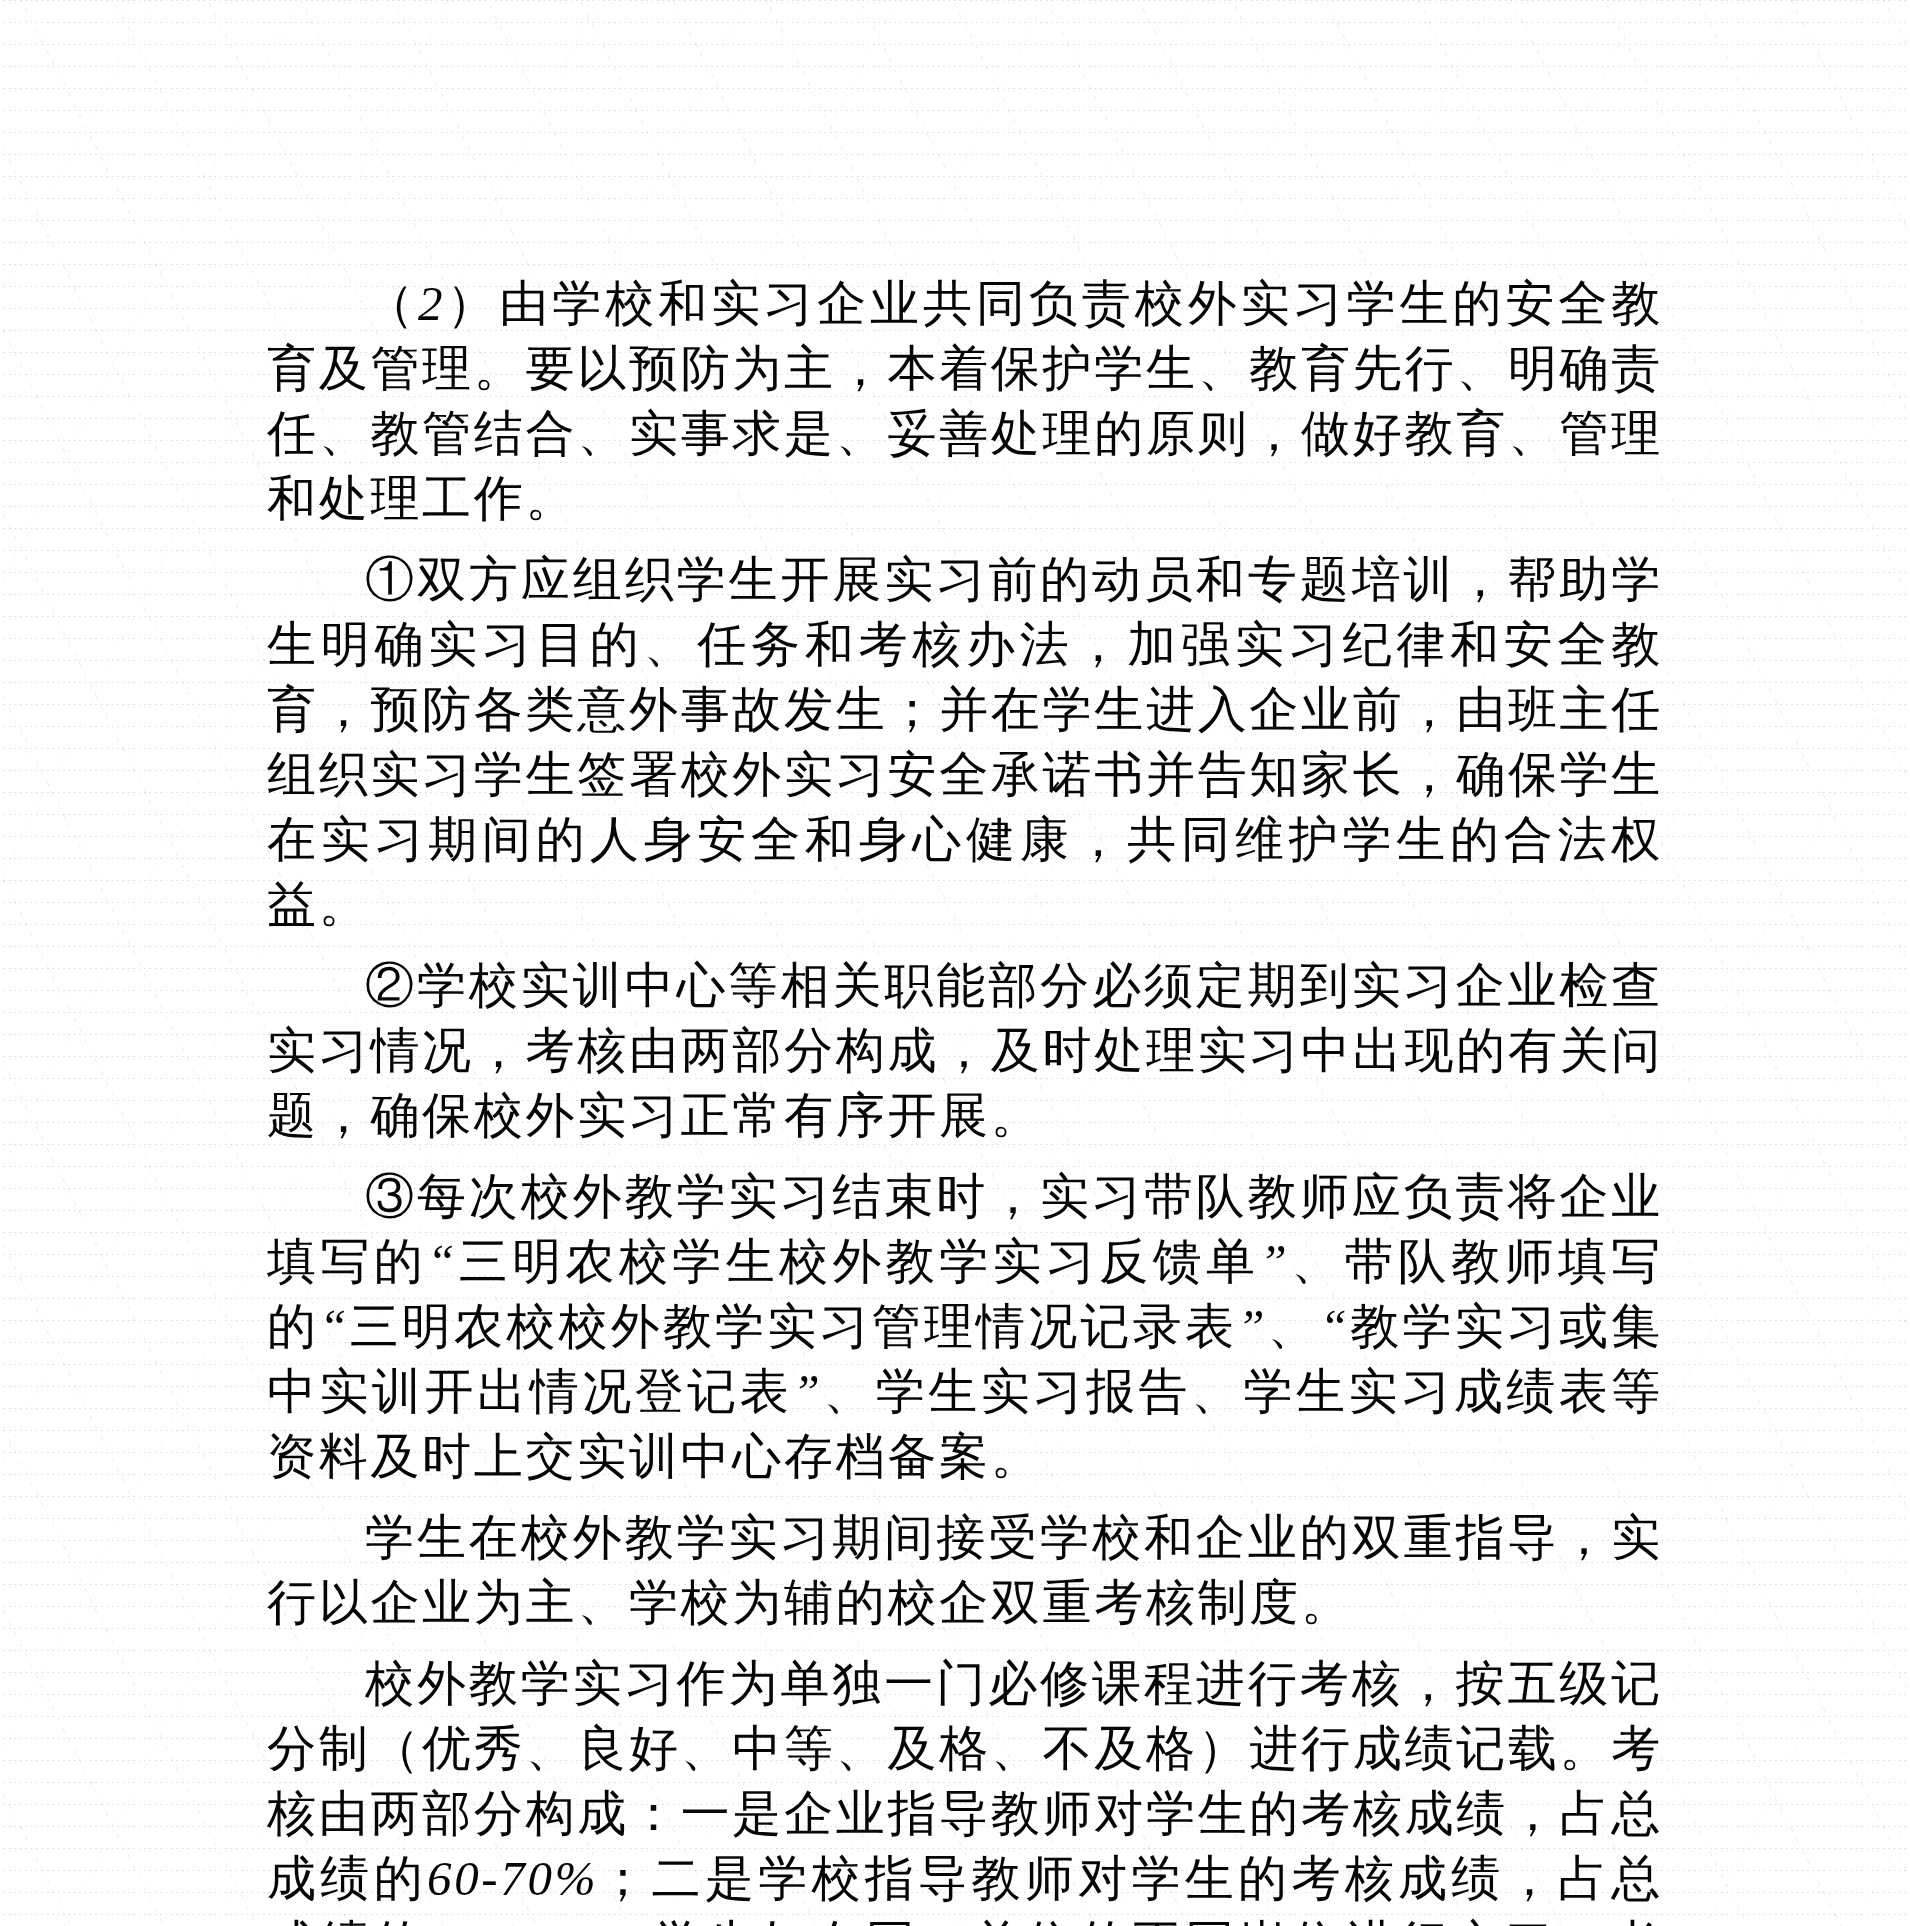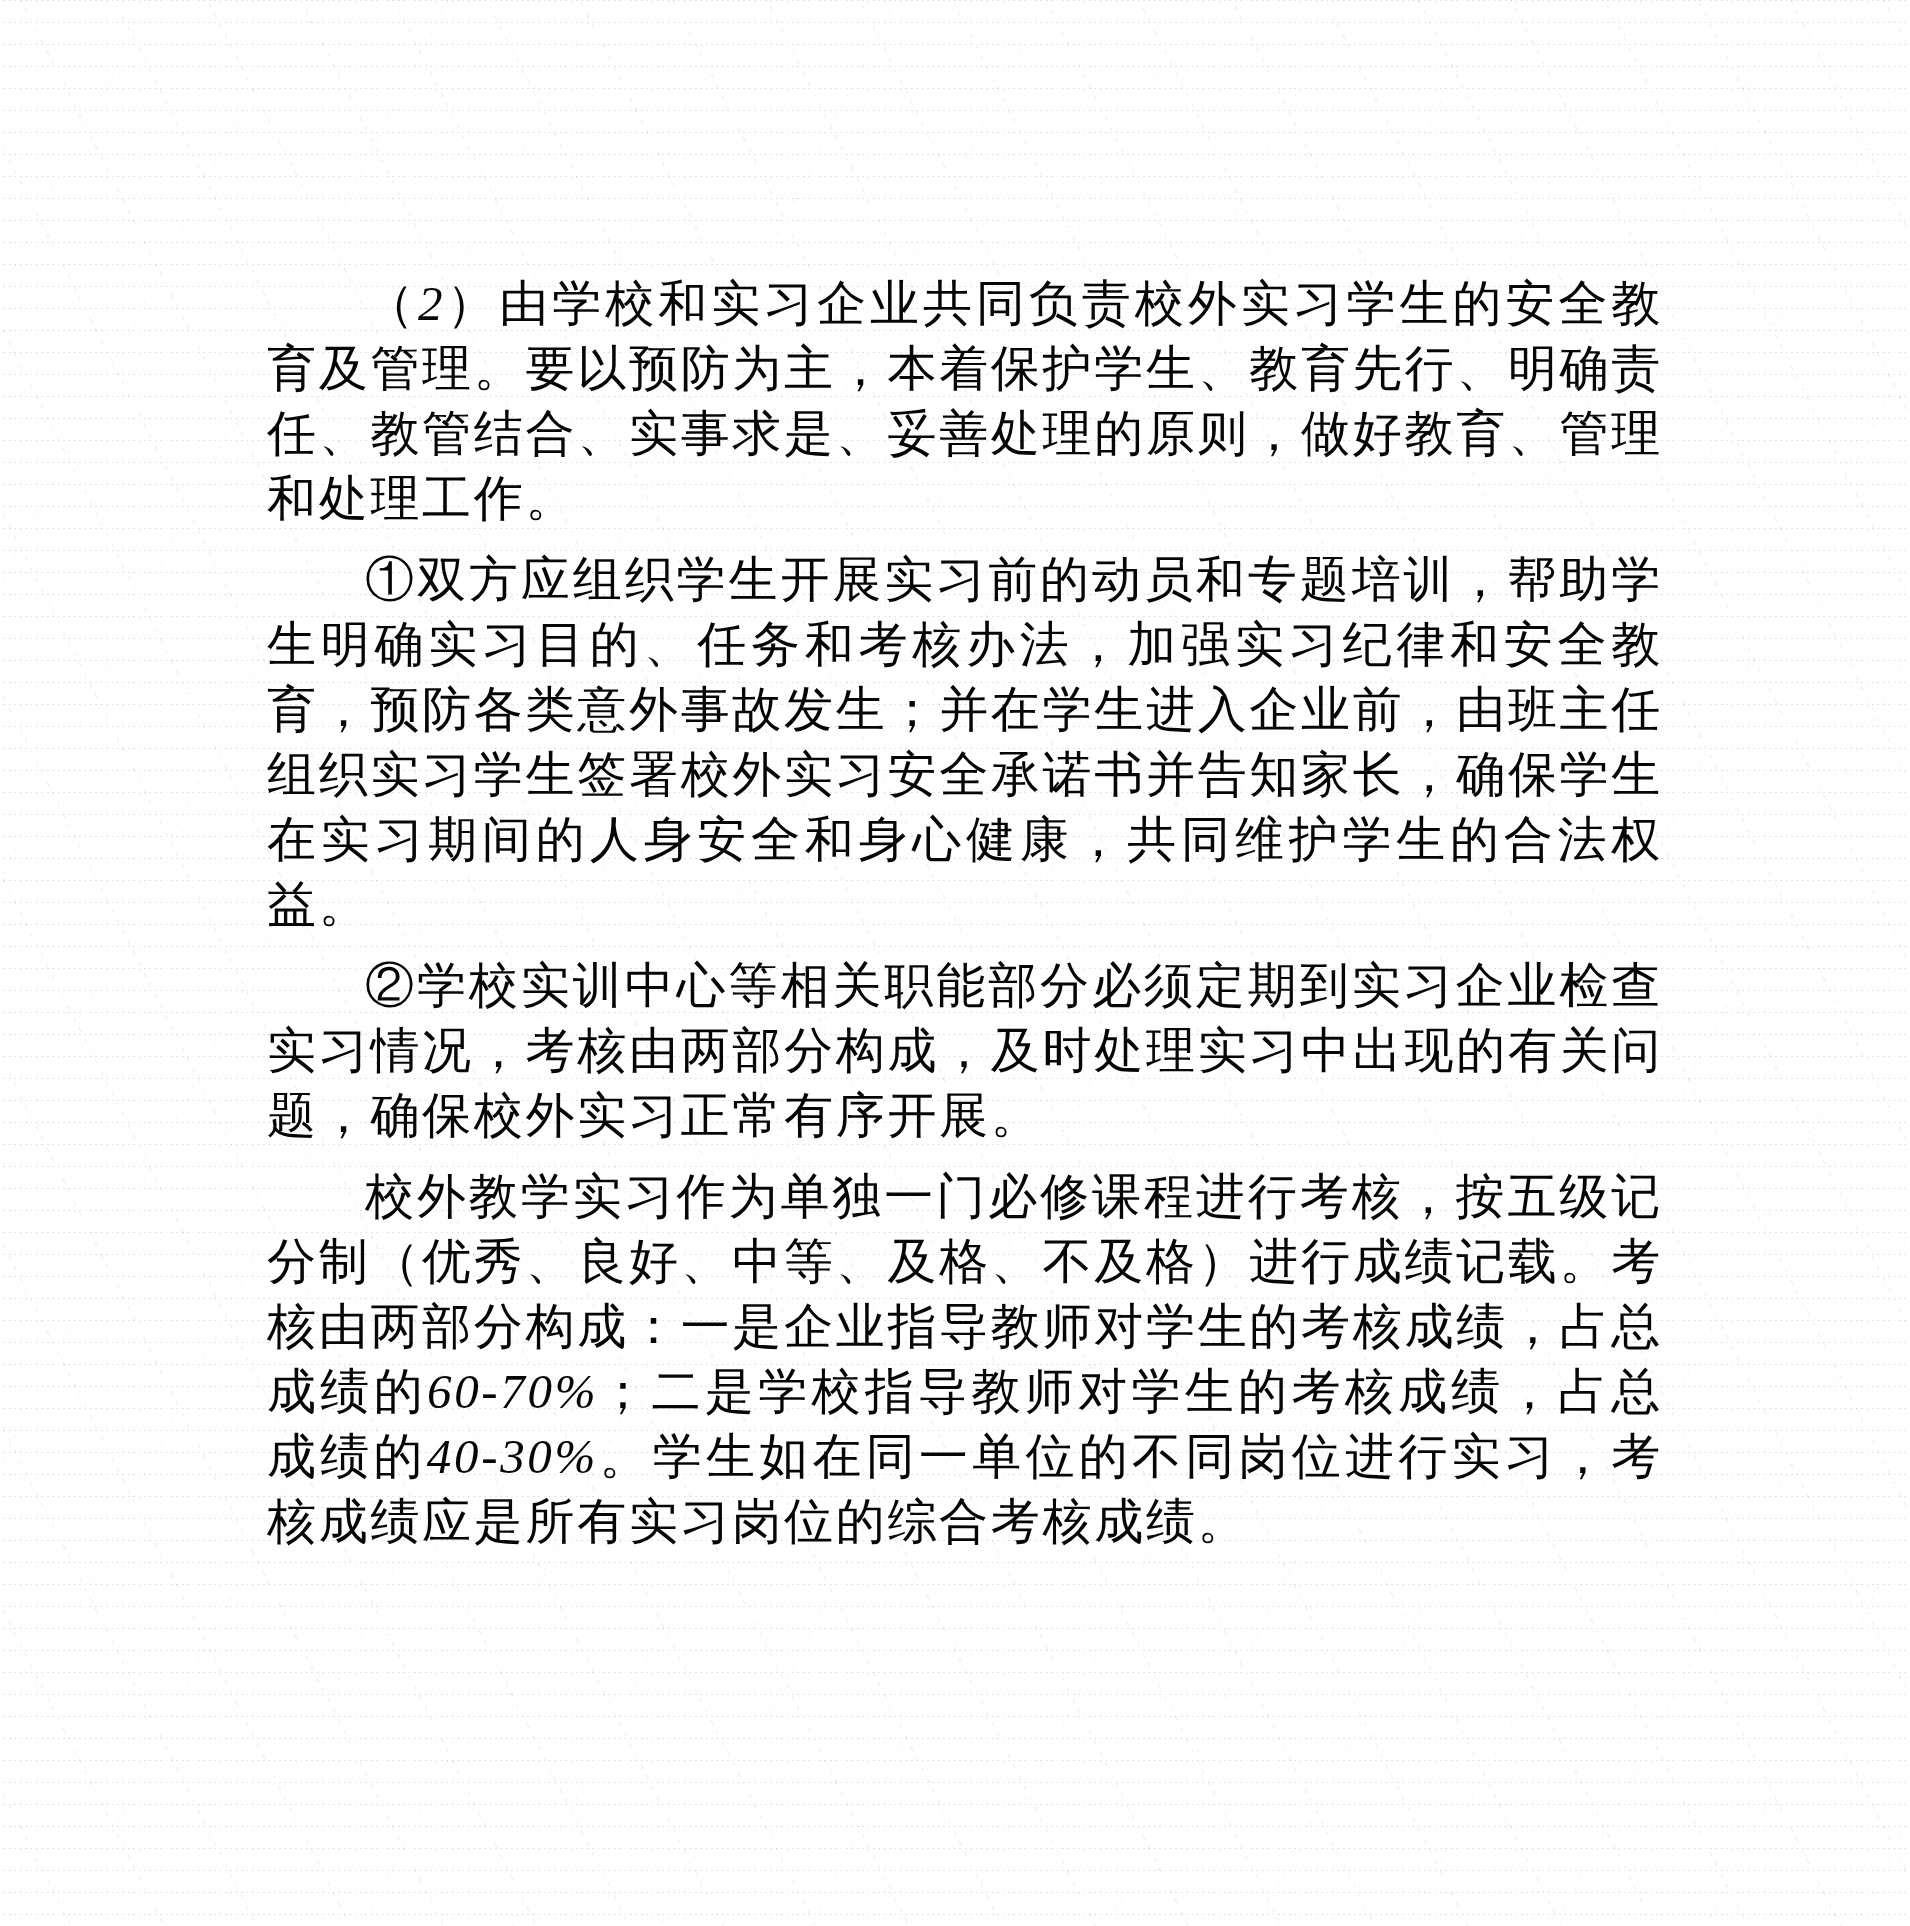--- a/index.html
+++ b/index.html
@@ -50,17 +50,19 @@
 </style>
 </head>
 <body>
 
 <div class="sheet">
   <div class="scan-noise"></div>
   <div class="text-block">
     <p>（2）由学校和实习企业共同负责校外实习学生的安全教育及管理。要以预防为主，本着保护学生、教育先行、明确责任、教管结合、实事求是、妥善处理的原则，做好教育、管理和处理工作。</p>
     <p>①双方应组织学生开展实习前的动员和专题培训，帮助学生明确实习目的、任务和考核办法，加强实习纪律和安全教育，预防各类意外事故发生；并在学生进入企业前，由班主任组织实习学生签署校外实习安全承诺书并告知家长，确保学生在实习期间的人身安全和身心健康，共同维护学生的合法权益。</p>
     <p>②学校实训中心等相关职能部分必须定期到实习企业检查实习情况，考核由两部分构成，及时处理实习中出现的有关问题，确保校外实习正常有序开展。</p>
+    <p>③每次校外教学实习结束时，实习带队教师应负责将企业填写的“三明农校学生校外教学实习反馈单”、带队教师填写的“三明农校校外教学实习管理情况记录表”、“教学实习或集中实训开出情况登记表”、学生实习报告、学生实习成绩表等资料及时上交实训中心存档备案。</p>
+    <p>学生在校外教学实习期间接受学校和企业的双重指导，实行以企业为主、学校为辅的校企双重考核制度。</p>
     <p>校外教学实习作为单独一门必修课程进行考核，按五级记分制（优秀、良好、中等、及格、不及格）进行成绩记载。考核由两部分构成：一是企业指导教师对学生的考核成绩，占总成绩的60-70%；二是学校指导教师对学生的考核成绩，占总成绩的40-30%。学生如在同一单位的不同岗位进行实习，考核成绩应是所有实习岗位的综合考核成绩。</p>
 
   </div>
 </div>
 
 
 </body></html>

